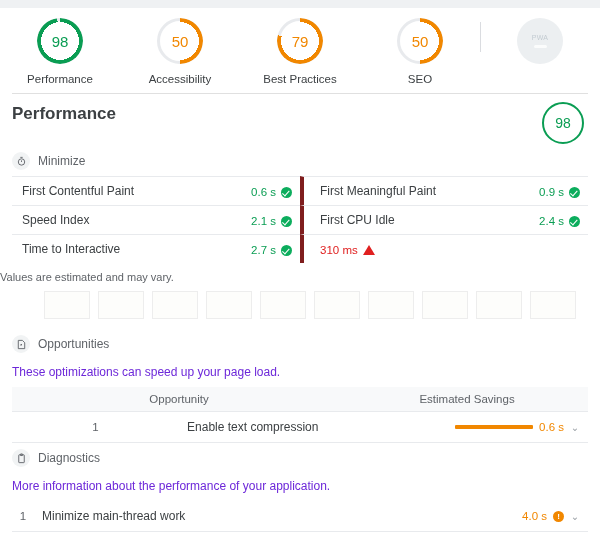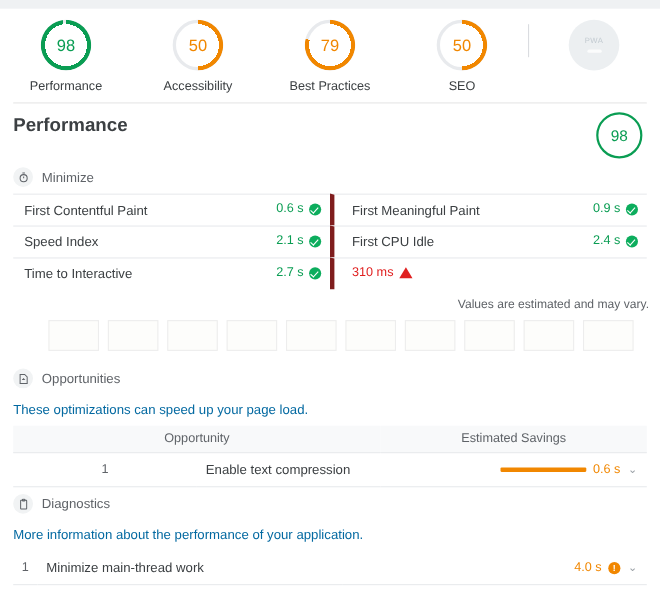--- a/index.html
+++ b/index.html
@@ -157,21 +157,21 @@
 
   
   .metrics {
     display: grid;
     grid-template-columns: 1fr 1fr;
     column-gap: 0;
     padding: 0 12px;
   }
   .metric {
     display: flex;
-    align-items: flex-start;
+    align-items: flex-end;
     justify-content: space-between;
     padding: 7px 8px 7px 10px;
     border-top: 1px solid #e8eaed;
     box-sizing: border-box;
   }
   .metric:nth-child(2n) {
     border-left: 4px solid #7f1d1d;
     padding-left: 16px;
   }
   .metric-name {
@@ -209,21 +209,20 @@
   .warn-ico {
     width: 0;
     height: 0;
     border-left: 6px solid transparent;
     border-right: 6px solid transparent;
     border-bottom: 10px solid #e02020;
     flex: none;
   }
 
   .estimated-note {
-    text-align: right;
     color: #5f6368;
     font-size: 11px;
     padding: 8px 10px 0 0;
   }
 
   
   .filmstrip {
     display: flex;
     gap: 8px;
     padding: 8px 12px 10px 44px;
@@ -232,21 +231,21 @@
     width: 46px;
     height: 28px;
     background: #fdfdfb;
     border: 1px solid #ededed;
     box-sizing: border-box;
   }
 
   
   .section-desc {
     font-size: 12px;
-    color: #0369a1;
+    color: #6d28d9;
     padding: 6px 12px 8px 12px;
   }
   .tbl {
     width: calc(100% - 24px);
     margin: 0 12px;
     border-collapse: collapse;
     table-layout: fixed;
   }
   .tbl th {
     background: #f8f9fa;

